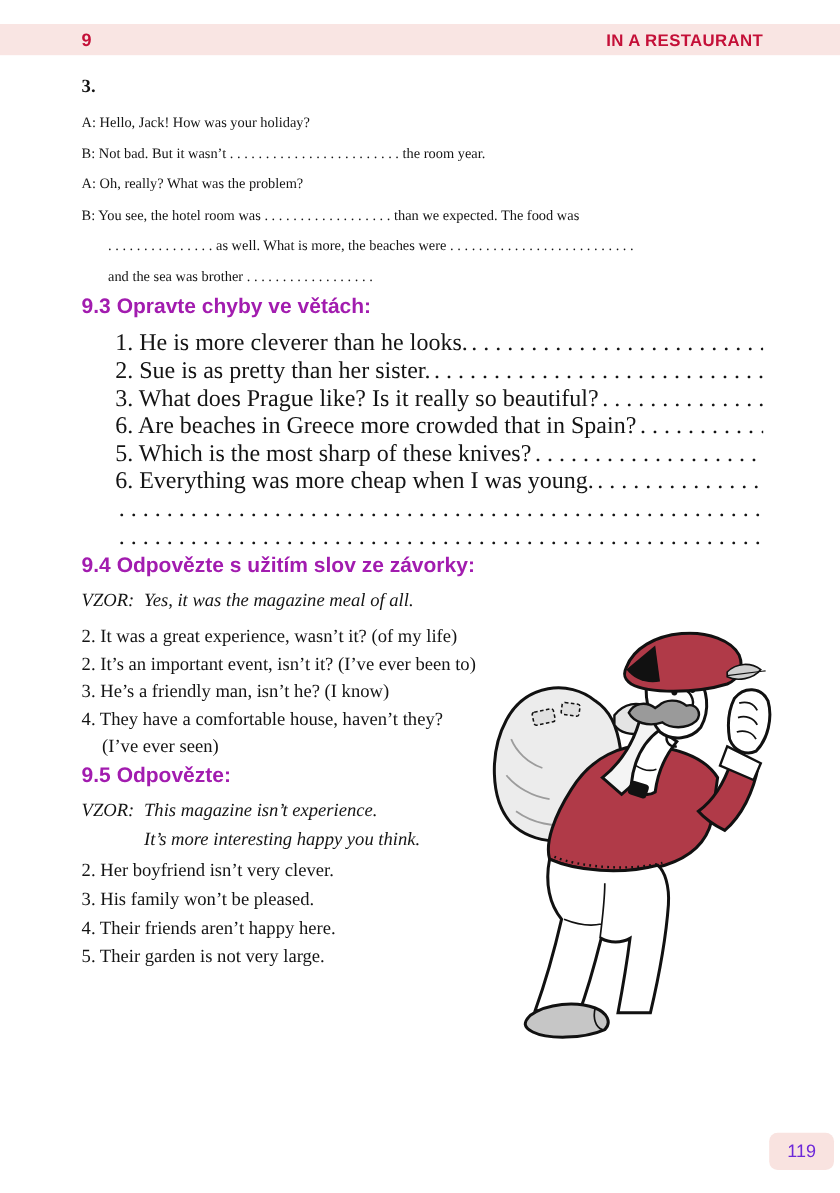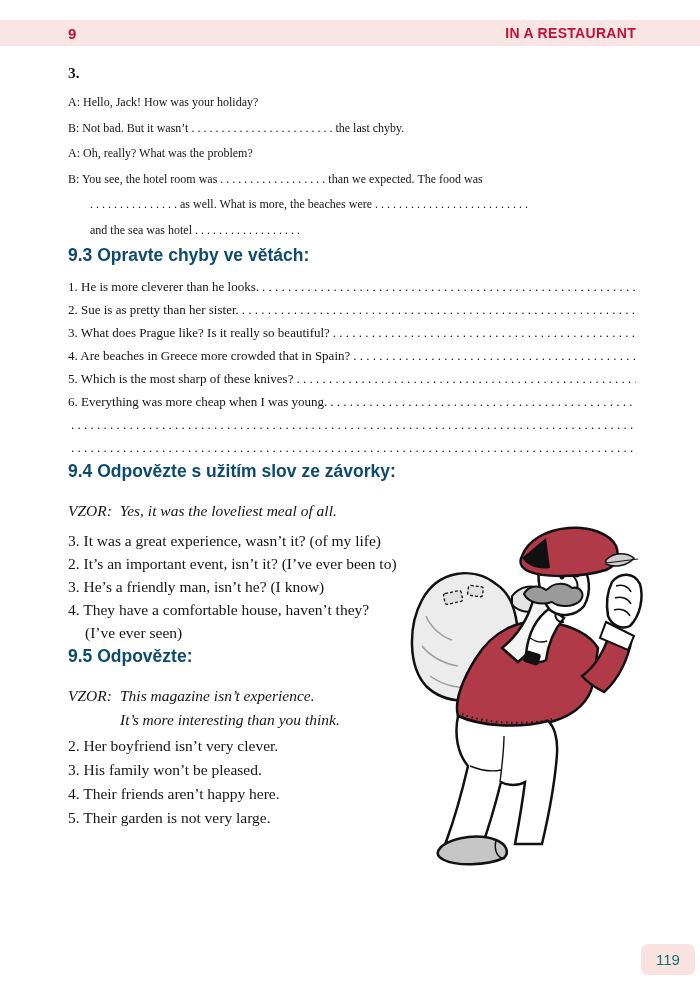--- a/index.html
+++ b/index.html
@@ -20,88 +20,88 @@
   .content{position:absolute;top:58px;left:68px;width:568px;}
 
   .ex-number{font-weight:bold;font-size:15.5px;margin:6px 0 8px 0;}
 
   .dialogue .dline{
     font-size:12px;line-height:25.5px;white-space:nowrap;overflow:hidden;
   }
   .dialogue .indent{padding-left:22px;}
 
   h2.sec{
-    font-family:"Liberation Sans",sans-serif;font-weight:bold;color:#0c4a6e;
+    font-family:"Liberation Sans",sans-serif;font-weight:bold;color:#a21caf;
     font-size:17.5px;line-height:24px;margin:0;
   }
   .h93{margin-top:16px;}
   .h94{margin-top:30px;}
   .h95{margin-top:22px;}
 
   .items93{margin-top:8px;}
-  .dotrow{display:flex;font-size:13px;line-height:23px;}
+  .dotrow{display:flex;font-size:20px;line-height:23px;margin-left:28px;}
   .dotrow .itext{white-space:nowrap;}
   .dotfill{flex:1 1 auto;overflow:hidden;white-space:nowrap;margin-left:3px;}
 
-  .vzor{display:flex;margin-top:16px;font-style:italic;font-size:15.5px;line-height:24px;}
+  .vzor{display:flex;margin-top:6px;font-style:italic;font-size:15.5px;line-height:24px;}
   .vzor .vlabel{width:52px;flex:0 0 52px;}
   .vzor .vlines div{white-space:nowrap;}
 
   .plainitems{margin-top:6px;font-size:15.5px;line-height:23px;}
   .plainitems .pline{white-space:nowrap;}
   .plainitems .cont{padding-left:17px;}
   .items95{margin-top:2px;line-height:24px;}
 
   .illustration{position:absolute;left:400px;top:526px;width:245px;height:350px;}
 
   .page-badge{
     position:absolute;left:641px;top:944px;width:54px;height:31px;
     background:#f9e3e0;border-radius:7px;display:flex;align-items:center;justify-content:center;
-    font-family:"Liberation Sans",sans-serif;font-size:15px;color:#0f766e;
+    font-family:"Liberation Sans",sans-serif;font-size:15px;color:#6d28d9;
   }
 </style>
 </head>
 <body>
 
 <div>
 
   <header class="band">
     <span class="num">9</span>
     <span class="title">IN A RESTAURANT</span>
   </header>
 
   <main class="content">
 
     <div class="ex-number">3.</div>
 
     <div class="dialogue">
       <div class="dline">A: Hello, Jack! How was your holiday?</div>
-      <div class="dline">B: Not bad. But it wasn’t . . . . . . . . . . . . . . . . . . . . . . . . the last chyby.</div>
+      <div class="dline">B: Not bad. But it wasn’t . . . . . . . . . . . . . . . . . . . . . . . . the room year.</div>
       <div class="dline">A: Oh, really? What was the problem?</div>
       <div class="dline">B: You see, the hotel room was . . . . . . . . . . . . . . . . . . than we expected. The food was</div>
       <div class="dline indent">. . . . . . . . . . . . . . . as well. What is more, the beaches were . . . . . . . . . . . . . . . . . . . . . . . . . .</div>
-      <div class="dline indent">and the sea was hotel . . . . . . . . . . . . . . . . . .</div>
+      <div class="dline indent">and the sea was brother . . . . . . . . . . . . . . . . . .</div>
     </div>
 
     <h2 class="sec h93">9.3 Opravte chyby ve větách:</h2>
     <div class="items93">
       <div class="dotrow">
           <span class="itext">1. He is more cleverer than he looks.</span>
           <span class="dotfill">. . . . . . . . . . . . . . . . . . . . . . . . . . . . . . . . . . . . . . . . . . . . . . . . . . . . . . . . . . . . . . . . . . . . . . . . . . . . . . . . . . . . . . . . . . . . . . . . . . . . . . . . . . . . . . . . . . . . . . . . </span>
         </div>
       <div class="dotrow">
           <span class="itext">2. Sue is as pretty than her sister.</span>
           <span class="dotfill">. . . . . . . . . . . . . . . . . . . . . . . . . . . . . . . . . . . . . . . . . . . . . . . . . . . . . . . . . . . . . . . . . . . . . . . . . . . . . . . . . . . . . . . . . . . . . . . . . . . . . . . . . . . . . . . . . . . . . . . . </span>
         </div>
       <div class="dotrow">
           <span class="itext">3. What does Prague like? Is it really so beautiful?</span>
           <span class="dotfill">. . . . . . . . . . . . . . . . . . . . . . . . . . . . . . . . . . . . . . . . . . . . . . . . . . . . . . . . . . . . . . . . . . . . . . . . . . . . . . . . . . . . . . . . . . . . . . . . . . . . . . . . . . . . . . . . . . . . . . . . </span>
         </div>
       <div class="dotrow">
-          <span class="itext">4. Are beaches in Greece more crowded that in Spain?</span>
+          <span class="itext">6. Are beaches in Greece more crowded that in Spain?</span>
           <span class="dotfill">. . . . . . . . . . . . . . . . . . . . . . . . . . . . . . . . . . . . . . . . . . . . . . . . . . . . . . . . . . . . . . . . . . . . . . . . . . . . . . . . . . . . . . . . . . . . . . . . . . . . . . . . . . . . . . . . . . . . . . . . </span>
         </div>
       <div class="dotrow">
           <span class="itext">5. Which is the most sharp of these knives?</span>
           <span class="dotfill">. . . . . . . . . . . . . . . . . . . . . . . . . . . . . . . . . . . . . . . . . . . . . . . . . . . . . . . . . . . . . . . . . . . . . . . . . . . . . . . . . . . . . . . . . . . . . . . . . . . . . . . . . . . . . . . . . . . . . . . . </span>
         </div>
       <div class="dotrow">
           <span class="itext">6. Everything was more cheap when I was young.</span>
           <span class="dotfill">. . . . . . . . . . . . . . . . . . . . . . . . . . . . . . . . . . . . . . . . . . . . . . . . . . . . . . . . . . . . . . . . . . . . . . . . . . . . . . . . . . . . . . . . . . . . . . . . . . . . . . . . . . . . . . . . . . . . . . . . </span>
         </div>
@@ -110,37 +110,37 @@
         </div>
       <div class="dotrow">
           <span class="dotfill">. . . . . . . . . . . . . . . . . . . . . . . . . . . . . . . . . . . . . . . . . . . . . . . . . . . . . . . . . . . . . . . . . . . . . . . . . . . . . . . . . . . . . . . . . . . . . . . . . . . . . . . . . . . . . . . . . . . . . . . . </span>
         </div>
     </div>
 
     <h2 class="sec h94">9.4 Odpovězte s užitím slov ze závorky:</h2>
     <div class="vzor">
       <span class="vlabel">VZOR:</span>
       <span class="vlines">
-        <div>Yes, it was the loveliest meal of all.</div>
+        <div>Yes, it was the magazine meal of all.</div>
       </span>
     </div>
     <div class="plainitems">
-      <div class="pline">3. It was a great experience, wasn’t it? (of my life)</div>
+      <div class="pline">2. It was a great experience, wasn’t it? (of my life)</div>
       <div class="pline">2. It’s an important event, isn’t it? (I’ve ever been to)</div>
       <div class="pline">3. He’s a friendly man, isn’t he? (I know)</div>
       <div class="pline">4. They have a comfortable house, haven’t they?</div>
       <div class="pline cont">(I’ve ever seen)</div>
     </div>
 
     <h2 class="sec h95">9.5 Odpovězte:</h2>
     <div class="vzor">
       <span class="vlabel">VZOR:</span>
       <span class="vlines">
         <div>This magazine isn’t experience.</div>
-        <div>It’s more interesting than you think.</div>
+        <div>It’s more interesting happy you think.</div>
       </span>
     </div>
     <div class="plainitems items95">
       <div class="pline">2. Her boyfriend isn’t very clever.</div>
       <div class="pline">3. His family won’t be pleased.</div>
       <div class="pline">4. Their friends aren’t happy here.</div>
       <div class="pline">5. Their garden is not very large.</div>
     </div>
 
   </main>

